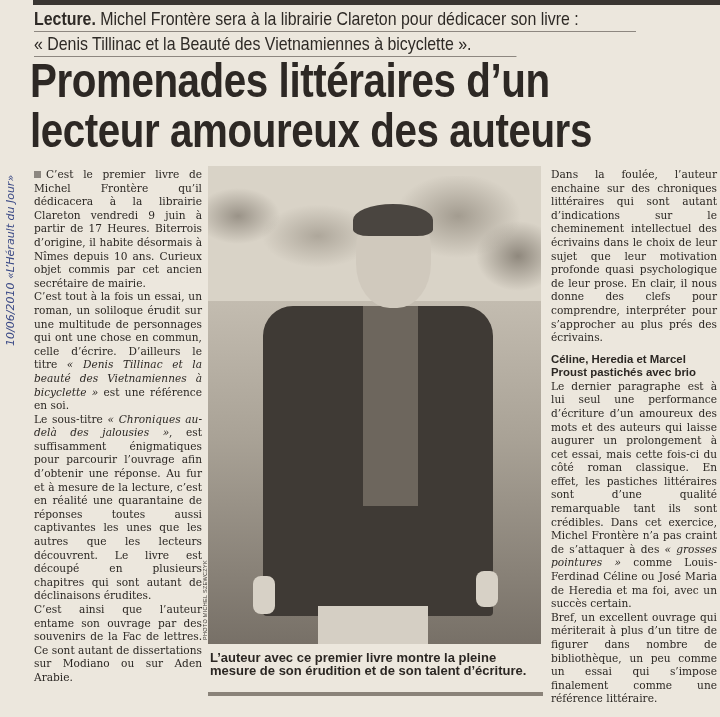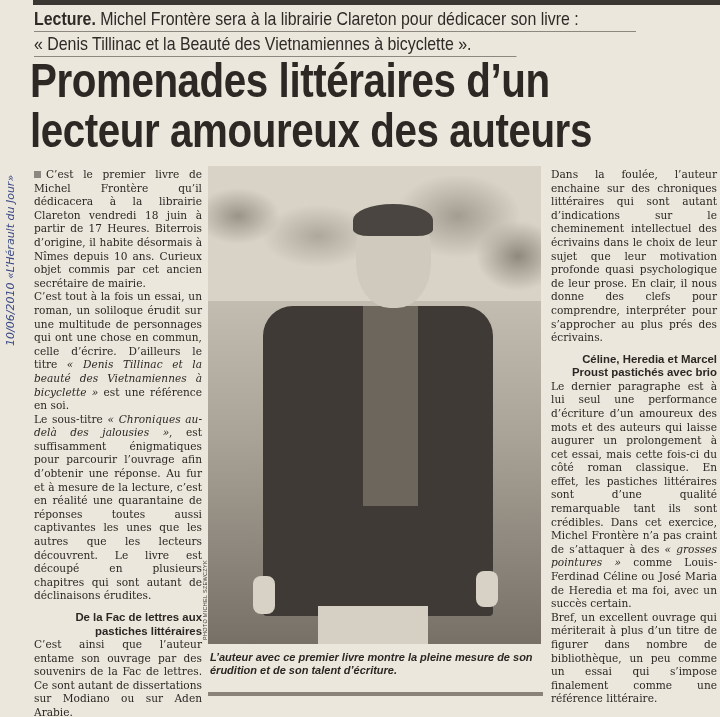--- a/index.html
+++ b/index.html
@@ -45,21 +45,21 @@
     color: #2b2723;
   }
   .col p { margin: 0; }
   .col i { font-style: italic; }
   .col-left { left: 34px; top: 168px; width: 168px; }
   .col-right { left: 551px; top: 168px; width: 166px; }
   .bullet { display: inline-block; width: 7px; height: 7px; background: #8c8780; margin-right: 5px; vertical-align: 0; }
   .subhead {
     font-family: "Liberation Sans", sans-serif; font-weight: bold;
     font-size: 11.4px; line-height: 13.5px; color: #2b2723;
-    margin-top: 8px; text-align: right;
+    margin-top: 8px; text-align: left;
   }
   .photo {
     position: absolute; left: 208px; top: 166px; width: 333px; height: 478px;
     background: linear-gradient(180deg, #cdc6ba 0%, #bdb5a8 28%, #a59d91 55%, #8e877c 100%);
     overflow: hidden;
   }
   .photo .sky { position: absolute; left: 0; top: 0; width: 100%; height: 135px; background: #d9d3c7; }
   .photo .trees { position: absolute; left: 0; top: 10px; width: 100%; height: 130px;
     background:
       radial-gradient(ellipse 60px 40px at 30px 40px, #9a9388 0%, transparent 70%),
@@ -77,21 +77,21 @@
   .photo .hand-l { position: absolute; left: 45px; top: 410px; width: 22px; height: 38px; background: #d7d1c6; border-radius: 8px; }
   .photo .hand-r { position: absolute; left: 268px; top: 405px; width: 22px; height: 36px; background: #d7d1c6; border-radius: 8px; }
   .photo-credit {
     position: absolute; left: 202px; top: 640px;
     font-family: "Liberation Sans", sans-serif; font-size: 5.5px; color: #3a3632;
     transform: rotate(-90deg); transform-origin: left top; white-space: nowrap; letter-spacing: 0.3px;
   }
   .caption {
     position: absolute; left: 210px; top: 651px; width: 330px;
     font-family: "Liberation Sans", sans-serif; font-weight: bold;
-    font-size: 11px; line-height: 13px; color: #2b2723; font-style: italic;
+    font-size: 13px; line-height: 13px; color: #2b2723;
   }
   .bottom-rule { position: absolute; left: 208px; top: 692px; width: 335px; height: 4px; background: #8a8379; }
 </style>
 </head>
 <body>
 
 <div class="topbar"></div>
 
 <div class="kicker">
   <span class="line"><b>Lecture.</b><span> Michel Frontère sera à la librairie Clareton pour dédicacer son livre :</span></span>
@@ -99,24 +99,23 @@
 </div>
 
 <div class="headline">
   <div>Promenades littéraires d’un</div>
   <div>lecteur amoureux des auteurs</div>
 </div>
 
 <div class="margin-note">10/06/2010 «L’Hérault du Jour»</div>
 
 <div class="col col-left">
-  <p><span class="bullet"></span><span>C’est le premier livre de Michel Frontère qu’il dédicacera à la librairie Clareton vendredi 18 juin à partir de 17 Heures. Biterrois d’origine, il habite désormais à Nîmes depuis 10 ans. Curieux objet commis par cet ancien secrétaire de mairie.</span></p>
+  <p><span class="bullet"></span><span>C’est le premier livre de Michel Frontère qu’il dédicacera à la librairie Clareton vendredi 9 juin à partir de 17 Heures. Biterrois d’origine, il habite désormais à Nîmes depuis 10 ans. Curieux objet commis par cet ancien secrétaire de mairie.</span></p>
   <p><span>C’est tout à la fois un essai, un roman, un soliloque érudit sur une multitude de personnages qui ont une chose en commun, celle d’écrire. D’ailleurs le titre</span> <i>« Denis Tillinac et la beauté des Vietnamiennes à bicyclette »</i><span> est une référence en soi.</span></p>
   <p><span>Le sous-titre </span><i>« Chroniques au-delà des jalousies »</i><span>, est suffisamment énigmatiques pour parcourir l’ouvrage afin d’obtenir une réponse. Au fur et à mesure de la lecture, c’est en réalité une quarantaine de réponses toutes aussi captivantes les unes que les autres que les lecteurs découvrent. Le livre est découpé en plusieurs chapitres qui sont autant de déclinaisons érudites.</span></p>
-  <div class="subhead">De la Fac de lettres aux pastiches littéraires</div>
   <p>C’est ainsi que l’auteur entame son ouvrage par des souvenirs de la Fac de lettres. Ce sont autant de dissertations sur Modiano ou sur Aden Arabie.</p>
 
 </div>
 
 <div class="photo">
   <div class="sky"></div>
   <div class="trees"></div>
   <div class="ground"></div>
   <div class="jacket"></div>
   <div class="shirt"></div>

